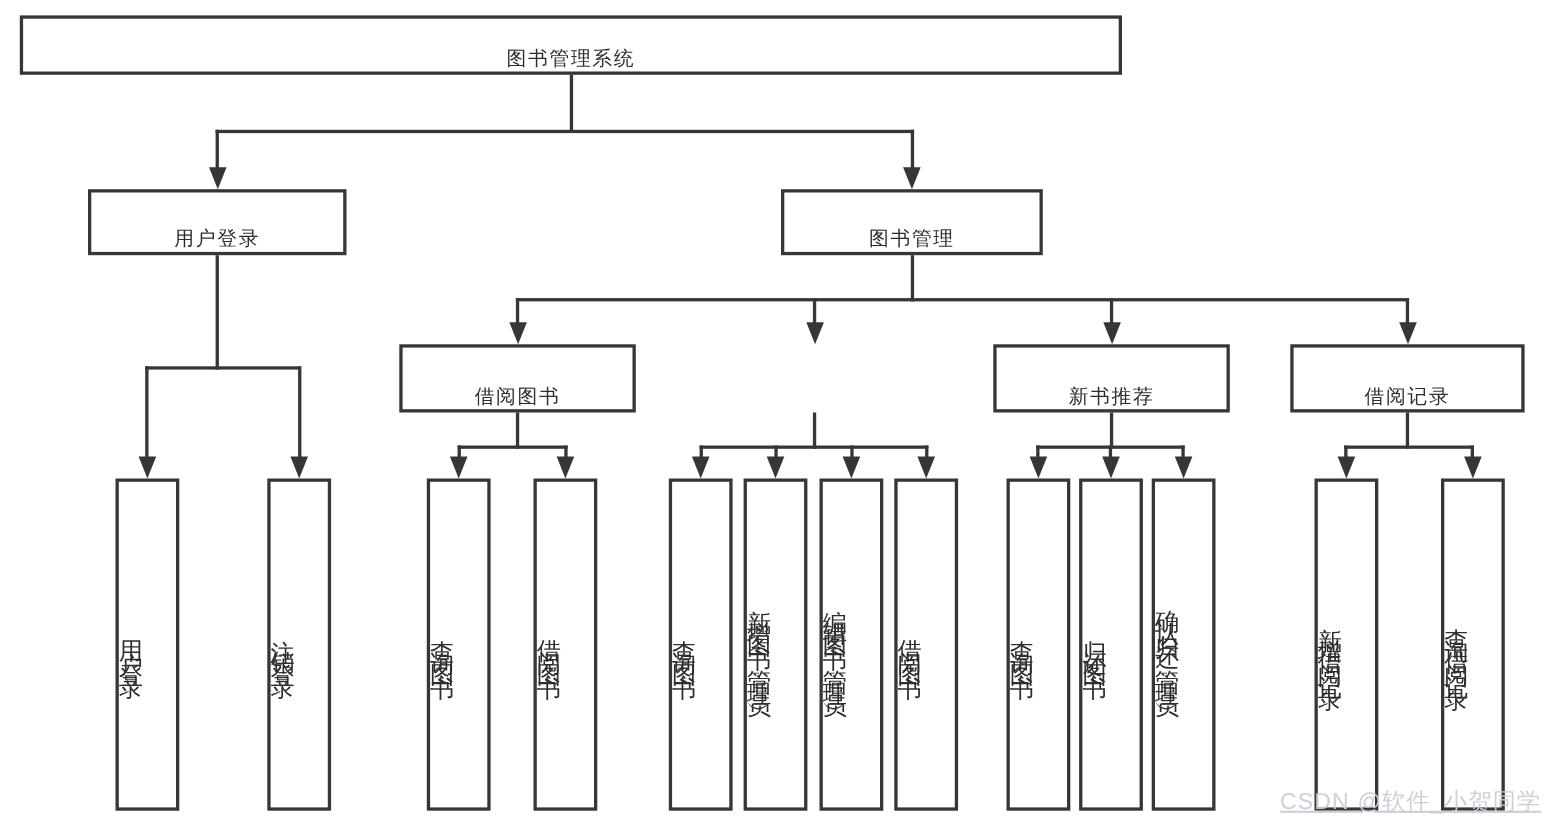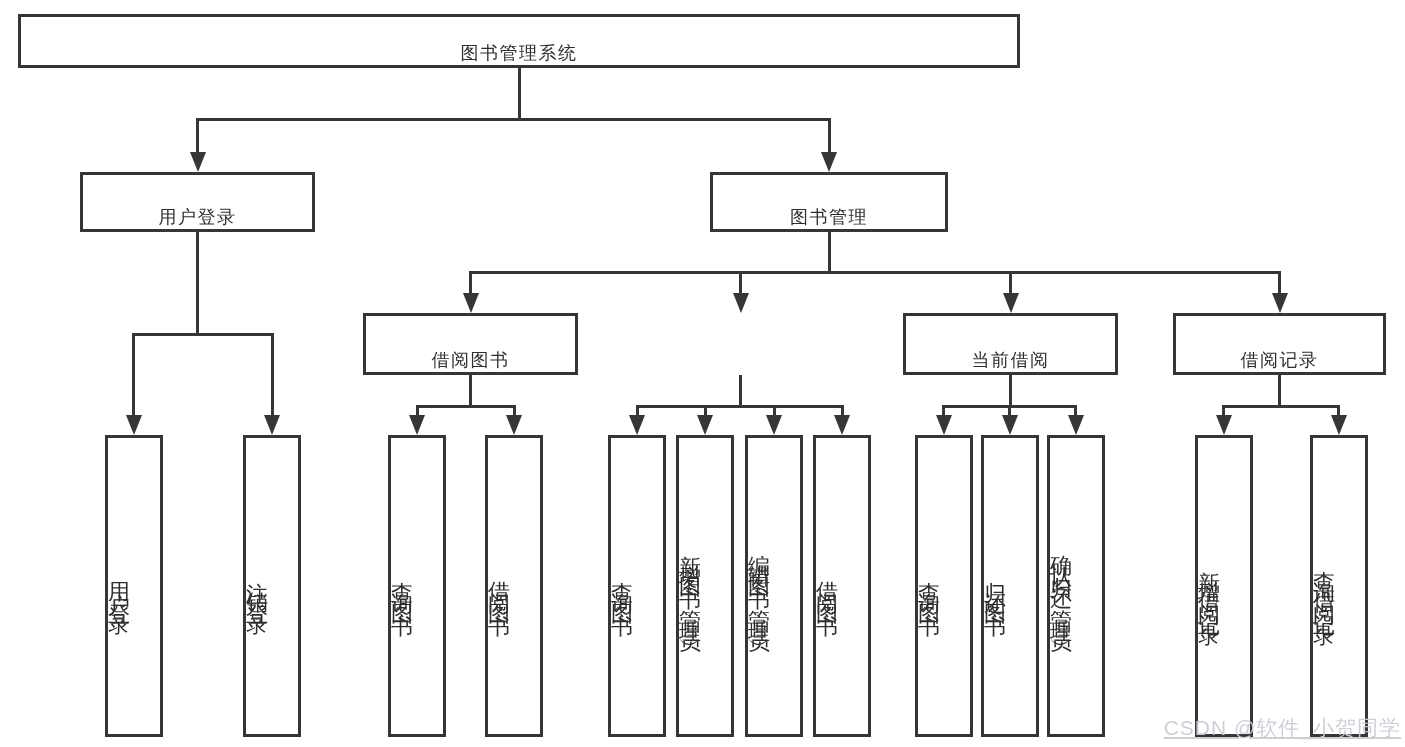--- a/index.html
+++ b/index.html
@@ -61,21 +61,21 @@
   <div class="box hbox" style="left:710px;top:172px;width:238px;height:60px;">
     <span>图书管理</span>
   </div>
 
   <div class="box hbox" style="left:363px;top:313px;width:215px;height:62px;">
     <span>借阅图书</span>
   </div>
 
 
   <div class="box hbox" style="left:903px;top:313px;width:215px;height:62px;">
-    <span>当前借阅</span>
+    <span>新书推荐</span>
   </div>
 
   <div class="box hbox" style="left:1173px;top:313px;width:213px;height:62px;">
     <span>借阅记录</span>
   </div>
 
   <div class="box vbox" style="left:105px;top:435px;width:58px;height:302px;">
     <span>用户登录</span>
   </div>
   <div class="box vbox" style="left:243px;top:435px;width:58px;height:302px;">

